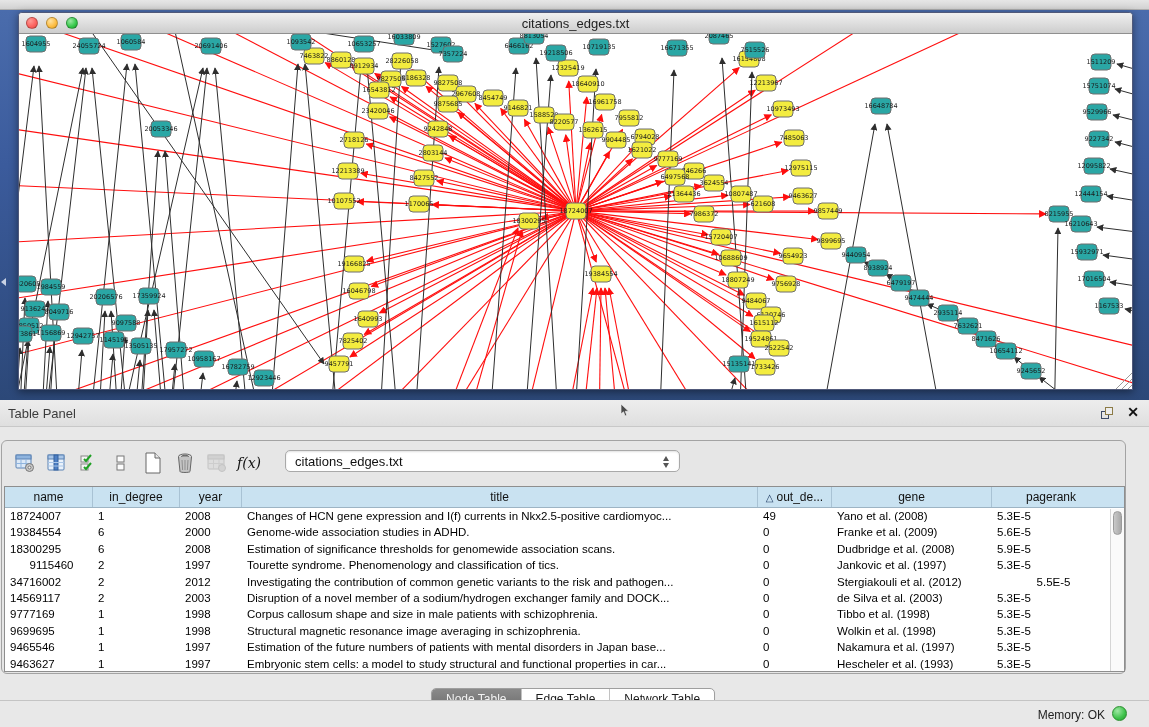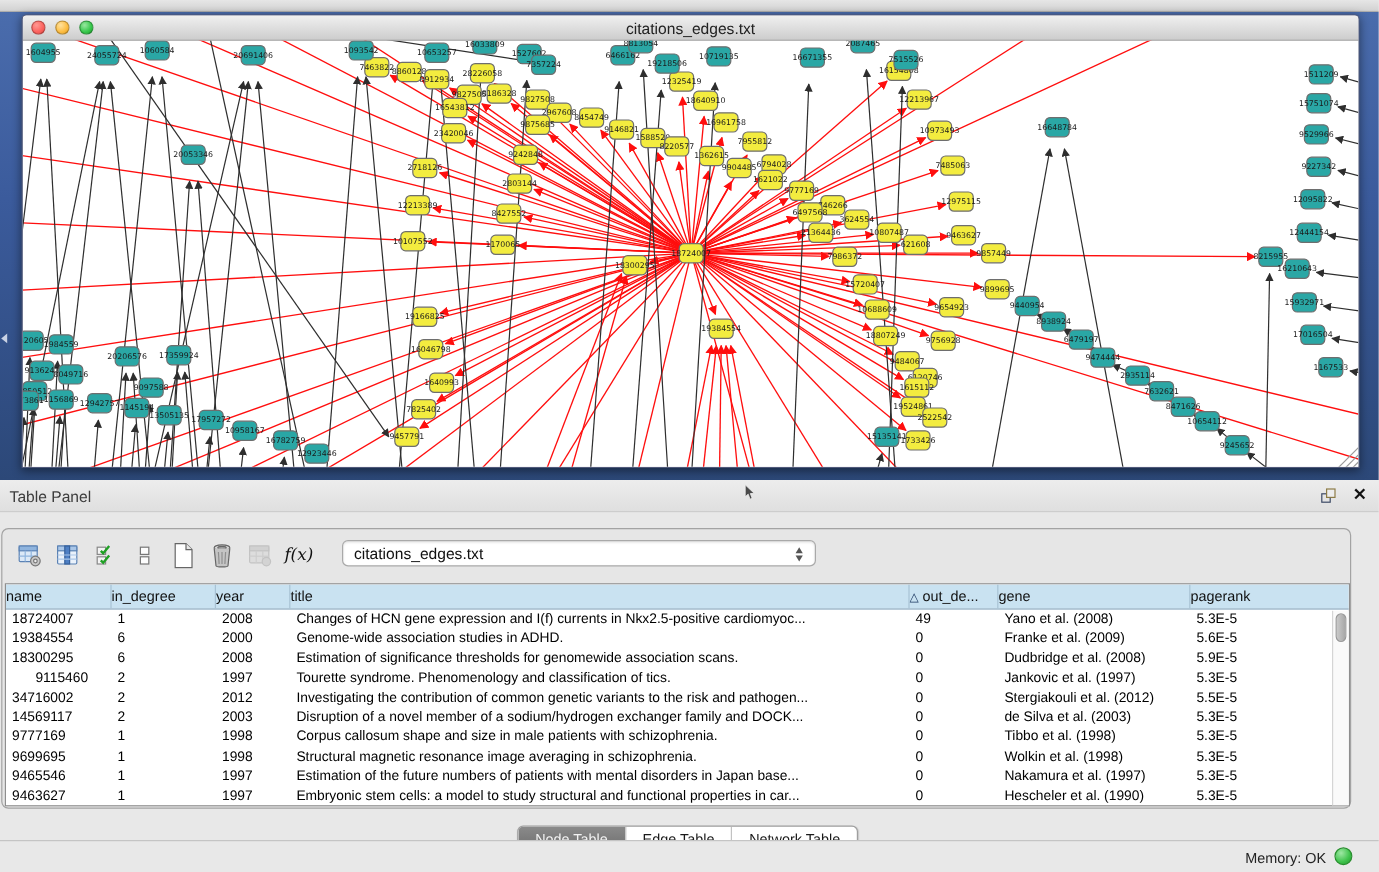--- a/index.html
+++ b/index.html
@@ -55,21 +55,21 @@
   .combo .stepper { position:absolute; right:8px; top:4px; width:9px; height:14px; }
   .combo .up, .combo .dn { position:absolute; left:1px; width:0; height:0;
     border-left:3.5px solid transparent; border-right:3.5px solid transparent; }
   .combo .up { top:1px; border-bottom:5px solid #555; }
   .combo .dn { bottom:1px; border-top:5px solid #555; }
 
   
   .dtable { position:absolute; left:2px; top:45px; width:1121px; height:186px; background:#fff;
     border:1px solid #8E8E8E; overflow:hidden; }
   .thead { display:flex; height:21px; border-bottom:1px solid #9DB4C4; background:#C9E2F1; }
-  .th { font-size:12px; color:#111; line-height:21px; border-right:1px solid #A8C2D4;
+  .th { font-size:12px; color:#111; text-align:center; line-height:21px; border-right:1px solid #A8C2D4;
     overflow:hidden; white-space:nowrap; cursor:pointer; }
   .th:last-child { border-right:none; }
   .sort-tri { color:#17335C; font-size:10px; margin-right:3px; }
   .trow { display:flex; height:16.4px; }
   .td { font-size:11.5px; color:#000; line-height:16.4px; padding-left:5px; overflow:hidden;
     white-space:nowrap; text-overflow:clip; }
   .vscroll { position:absolute; right:0; top:22px; width:14px; height:163px; background:#FAFAFA; border-left:1px solid #D5D5D5; }
   .vthumb { position:absolute; left:2px; top:2px; width:9px; height:24px; border-radius:5px;
     background:linear-gradient(90deg,#C9C9C9,#A8A8A8); border:1px solid #9A9A9A; cursor:pointer; }
 
@@ -917,21 +917,21 @@
               <div class="td" style="width: 160px;">Jankovic et al. (1997)</div>
               <div class="td" style="width: 118px;">5.3E-5</div>
             </div>
             <div class="trow">
               <div class="td" style="width: 88px;">34716002</div>
               <div class="td" style="width: 87px;">2</div>
               <div class="td" style="width: 62px;">2012</div>
               <div class="td" style="width: 516px;">Investigating the contribution of common genetic variants to the risk and pathogen...</div>
               <div class="td" style="width: 74px;">0</div>
               <div class="td" style="width: 160px;">Stergiakouli et al. (2012)</div>
-              <div class="td" style="width: 118px;">5.5E-5</div>
+              <div class="td" style="width: 118px; text-align: center;">5.5E-5</div>
             </div>
             <div class="trow">
               <div class="td" style="width: 88px;">14569117</div>
               <div class="td" style="width: 87px;">2</div>
               <div class="td" style="width: 62px;">2003</div>
               <div class="td" style="width: 516px;">Disruption of a novel member of a sodium/hydrogen exchanger family and DOCK...</div>
               <div class="td" style="width: 74px;">0</div>
               <div class="td" style="width: 160px;">de Silva et al. (2003)</div>
               <div class="td" style="width: 118px;">5.3E-5</div>
             </div>
@@ -961,21 +961,21 @@
               <div class="td" style="width: 74px;">0</div>
               <div class="td" style="width: 160px;">Nakamura et al. (1997)</div>
               <div class="td" style="width: 118px;">5.3E-5</div>
             </div>
             <div class="trow">
               <div class="td" style="width: 88px;">9463627</div>
               <div class="td" style="width: 87px;">1</div>
               <div class="td" style="width: 62px;">1997</div>
               <div class="td" style="width: 516px;">Embryonic stem cells: a model to study structural and functional properties in car...</div>
               <div class="td" style="width: 74px;">0</div>
-              <div class="td" style="width: 160px;">Hescheler et al. (1990)</div>
+              <div class="td" style="width: 160px;">Hescheler et al. (1993)</div>
               <div class="td" style="width: 118px;">5.3E-5</div>
             </div>
           </div>
         <div class="vscroll">
             <div class="vthumb"></div>
           </div>
       </div>
 
       <div class="tabs" id="tabs">
           <div class="tab active">Node Table</div>

